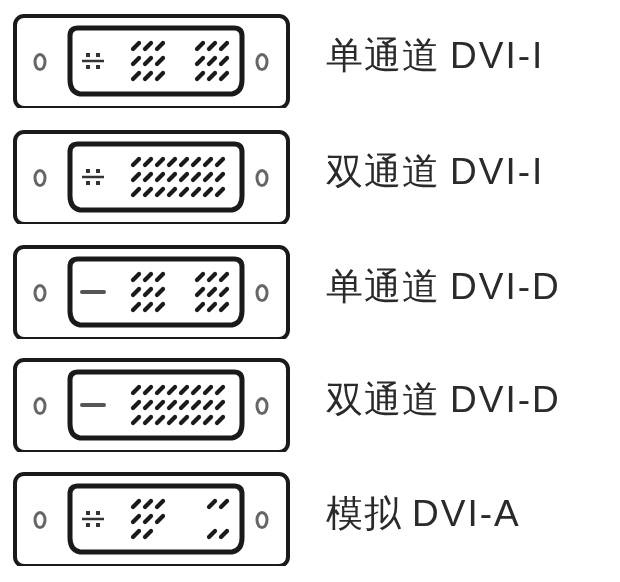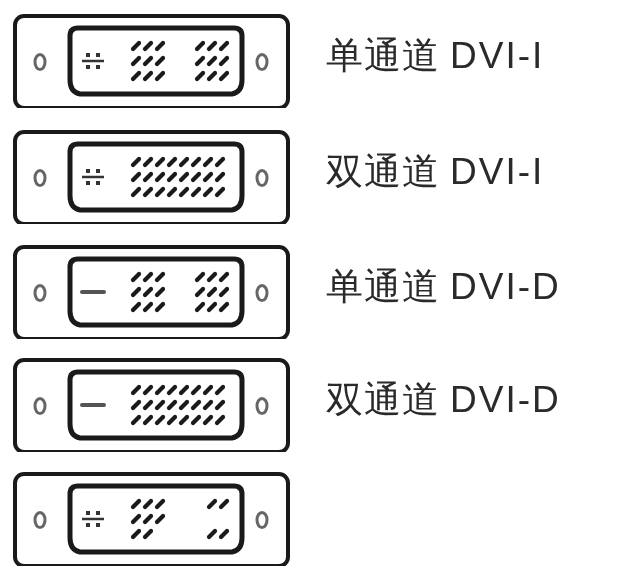--- a/index.html
+++ b/index.html
@@ -184,14 +184,18 @@
         <line x1="121" y1="56" x2="127" y2="50" stroke="#1a1a1a" stroke-width="4.2" stroke-linecap="round"></line>
         <line x1="133" y1="56" x2="139" y2="50" stroke="#1a1a1a" stroke-width="4.2" stroke-linecap="round"></line>
         <line x1="145" y1="56" x2="151" y2="50" stroke="#1a1a1a" stroke-width="4.2" stroke-linecap="round"></line>
         <line x1="121" y1="71" x2="127" y2="65" stroke="#1a1a1a" stroke-width="4.2" stroke-linecap="round"></line>
         <line x1="133" y1="71" x2="139" y2="65" stroke="#1a1a1a" stroke-width="4.2" stroke-linecap="round"></line>
         <line x1="197" y1="41" x2="203" y2="35" stroke="#1a1a1a" stroke-width="4.2" stroke-linecap="round"></line>
         <line x1="209" y1="41" x2="215" y2="35" stroke="#1a1a1a" stroke-width="4.2" stroke-linecap="round"></line>
         <line x1="197" y1="71" x2="203" y2="65" stroke="#1a1a1a" stroke-width="4.2" stroke-linecap="round"></line>
         <line x1="209" y1="71" x2="215" y2="65" stroke="#1a1a1a" stroke-width="4.2" stroke-linecap="round"></line>
       </svg>
+    <div class="label">
+      <span class="prefix">模拟</span>
+      <span class="model">DVI-A</span>
+    </div>
   </div>
 </div>
 
 </body></html>

